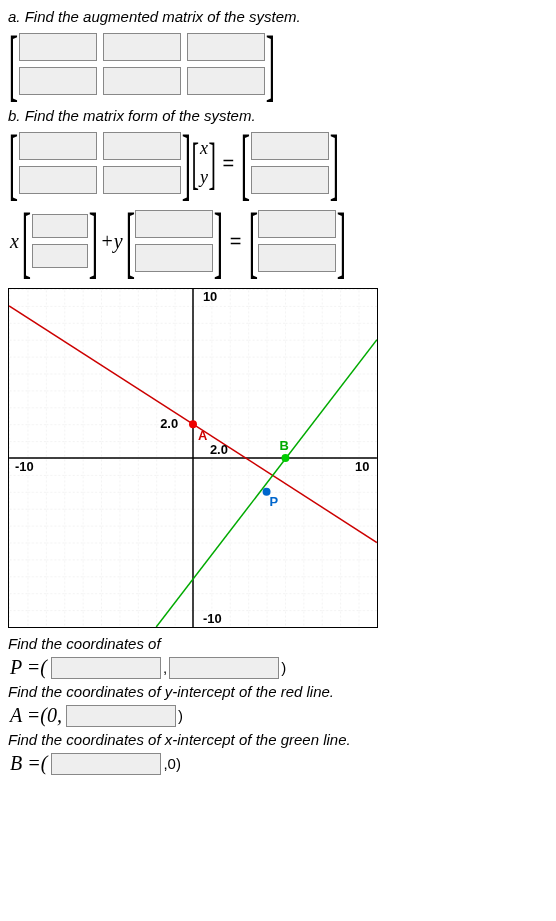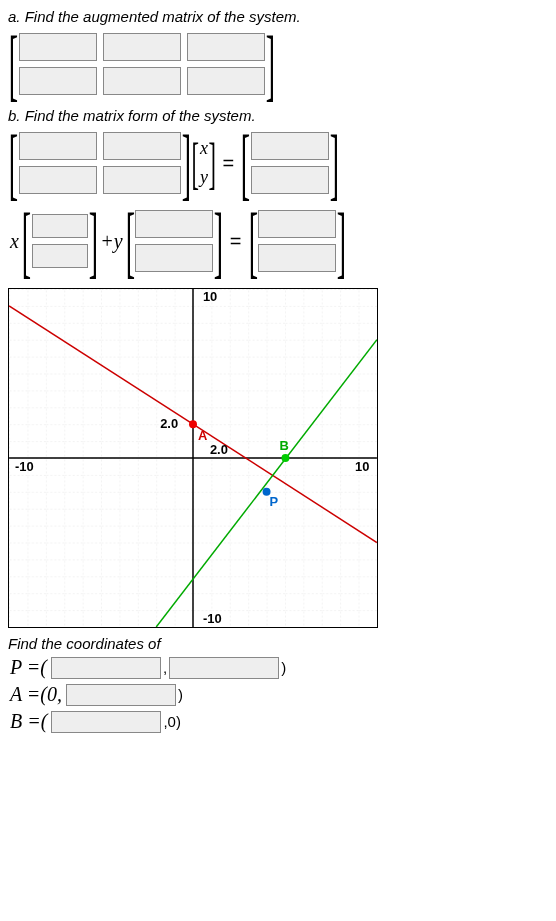--- a/index.html
+++ b/index.html
@@ -144,24 +144,26 @@
 
   <div class="prompt" style="margin-top:4px">Find the coordinates of</div>
   <div class="coordline">
     <span class="mathit">P =(</span>
     <input class="cell-inline" style="">
     <span>,</span>
     <input class="cell-inline" style="">
     <span>)</span>
   </div>
 
+  <div class="prompt">Find the coordinates of y-intercept of the red line.</div>
   <div class="coordline">
     <span class="mathit">A =(0,</span>
     <input class="cell-inline" style="">
     <span>)</span>
   </div>
 
+  <div class="prompt">Find the coordinates of x-intercept of the green line.</div>
   <div class="coordline">
     <span class="mathit">B =(</span>
     <input class="cell-inline" style="">
     <span>,0)</span>
   </div>
 </div>
 
 </body></html>

